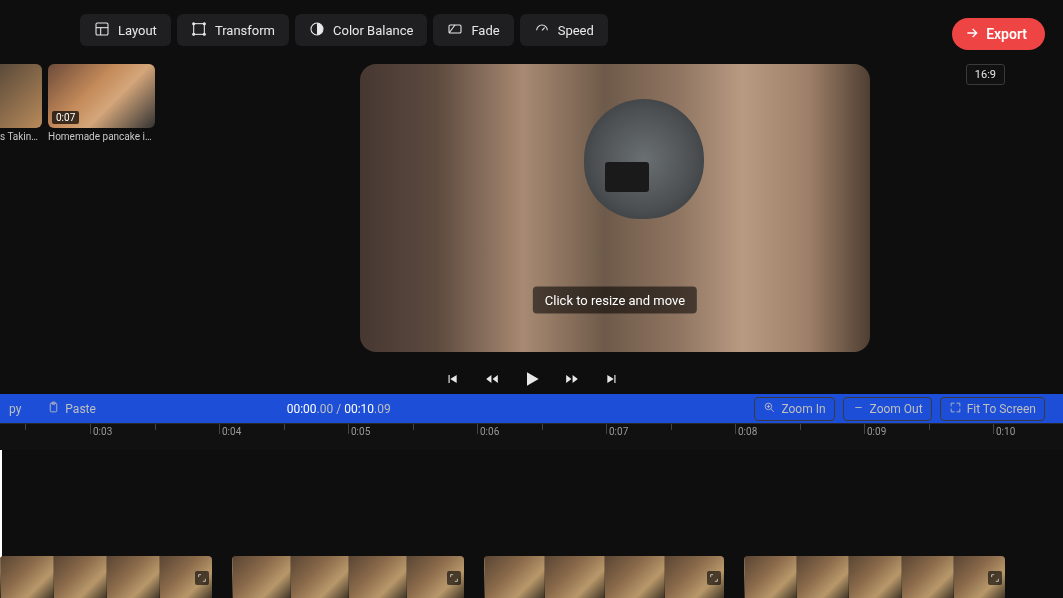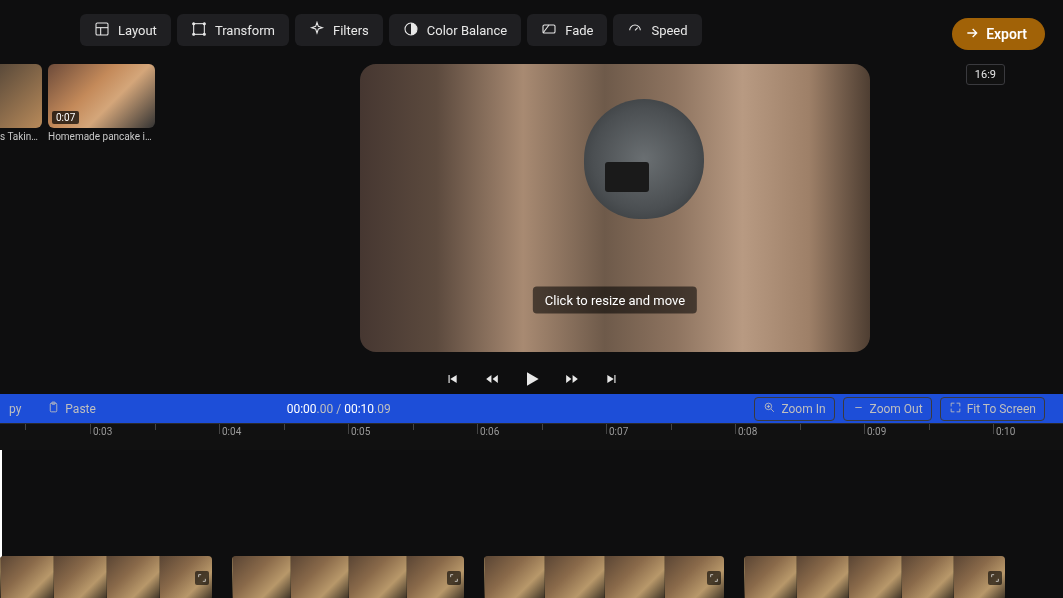--- a/index.html
+++ b/index.html
@@ -2,21 +2,21 @@
 <html><head>
 <meta charset="utf-8">
 <style>
 * { margin: 0; padding: 0; box-sizing: border-box; font-family: -apple-system, BlinkMacSystemFont, "Segoe UI", Roboto, sans-serif; }
 body { background: #0e0e0f; color: #e8e8e8; width: 1063px; height: 598px; overflow: hidden; position: relative; }
 
 
 .toolbar { display: flex; gap: 6px; padding: 14px 18px 10px 80px; align-items: center; }
 .tool-btn { background: #1f1f22; border: none; color: #e8e8e8; border-radius: 6px; height: 32px; padding: 0 14px; display: flex; align-items: center; gap: 8px; font-size: 13px; cursor: pointer; }
 .tool-btn svg { width: 16px; height: 16px; stroke: #e8e8e8; fill: none; stroke-width: 1.6; }
-.export-btn { position: absolute; right: 18px; top: 18px; background: #a16207; color: #fff; border: none; border-radius: 22px; height: 32px; padding: 0 18px 0 12px; font-size: 14px; font-weight: 600; display: flex; align-items: center; gap: 6px; cursor: pointer; }
+.export-btn { position: absolute; right: 18px; top: 18px; background: #ef4444; color: #fff; border: none; border-radius: 22px; height: 32px; padding: 0 18px 0 12px; font-size: 14px; font-weight: 600; display: flex; align-items: center; gap: 6px; cursor: pointer; }
 .export-btn svg { width: 16px; height: 16px; stroke: #fff; fill: none; stroke-width: 2; }
 
 
 .main { display: flex; padding: 8px 18px 0 0; gap: 10px; height: 300px; }
 .clip-strip { width: 175px; display: flex; gap: 6px; padding-left: 0; }
 .clip-thumb { width: 107px; height: 64px; border-radius: 6px; position: relative; overflow: hidden; flex-shrink: 0; }
 .clip-thumb.partial { width: 42px; border-radius: 0 6px 6px 0; }
 .clip-thumb .img { width: 100%; height: 100%; background: linear-gradient(135deg,#6d4b3a 0%,#c48a5a 40%,#d4a67a 60%,#333 100%); }
 .clip-thumb.partial .img { background: linear-gradient(135deg,#5a4a3a,#b88a5a); }
 .clip-thumb .dur { position: absolute; left: 4px; bottom: 4px; background: rgba(0,0,0,.7); color: #fff; font-size: 10px; padding: 1px 4px; border-radius: 2px; }
@@ -82,26 +82,20 @@
   </button>
   <button class="tool-btn">
     <span><svg viewBox="0 0 24 24">
           <rect x="4" y="4" width="16" height="16"></rect>
           <circle cx="4" cy="4" r="1.5" fill="#e8e8e8"></circle>
           <circle cx="20" cy="4" r="1.5" fill="#e8e8e8"></circle>
           <circle cx="4" cy="20" r="1.5" fill="#e8e8e8"></circle>
           <circle cx="20" cy="20" r="1.5" fill="#e8e8e8"></circle>
         </svg></span>
     <span>Transform</span>
-  </button>
-  <button class="tool-btn">
-    <span><svg viewBox="0 0 24 24">
-          <path d="M12 2l2 6 6 2-6 2-2 6-2-6-6-2 6-2z"></path>
-        </svg></span>
-    <span>Filters</span>
   </button>
   <button class="tool-btn">
     <span><svg viewBox="0 0 24 24">
           <circle cx="12" cy="12" r="9"></circle>
           <path d="M12 3a9 9 0 010 18z" fill="#e8e8e8" stroke="none"></path>
         </svg></span>
     <span>Color Balance</span>
   </button>
   <button class="tool-btn">
     <span><svg viewBox="0 0 24 24">

